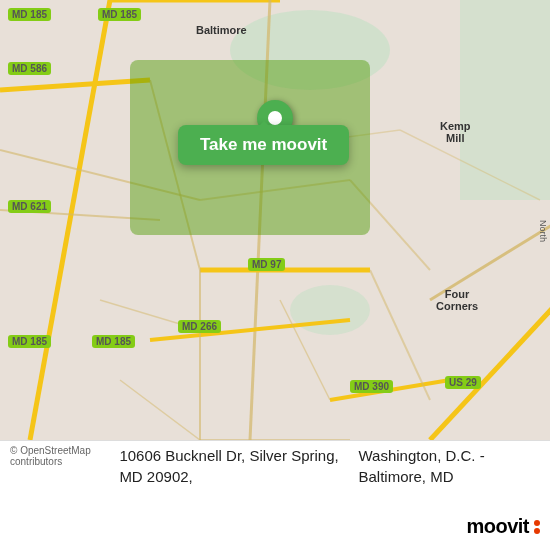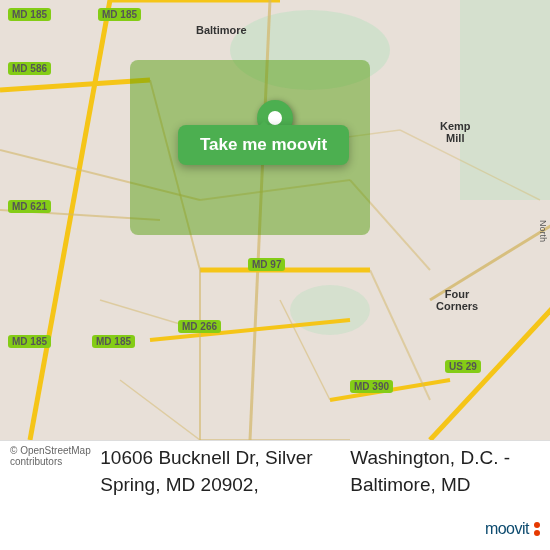--- a/index.html
+++ b/index.html
@@ -133,39 +133,39 @@
       position: relative;
     }
 
     .osm-credit {
       font-size: 10px;
       color: #666;
       margin-bottom: 4px;
     }
 
     .address-line {
-      font-size: 19px;
+      font-size: 15px;
       color: #222;
       font-weight: 500;
       line-height: 1.4;
     }
 
     .moovit-logo {
       position: absolute;
       right: 10px;
       bottom: 12px;
       display: flex;
       align-items: center;
       gap: 3px;
     }
 
     .moovit-text {
-      font-size: 16px;
-      font-weight: normal;
-      color: #0c4a6e;
+      font-size: 20px;
+      font-weight: bold;
+      color: #000000;
       font-family: Arial, sans-serif;
       letter-spacing: -0.5px;
     }
   </style>
 </head>
 <body>
 
 <div id="map-container">
 
   <svg class="map-svg" viewBox="0 0 550 440" xmlns="http://www.w3.org/2000/svg">
@@ -220,21 +220,21 @@
 
   <div class="road-label" style="top:8px; left:98px;">MD 185</div>
   <div class="road-label" style="top:8px; left:8px;">MD 185</div>
   <div class="road-label" style="top:62px; left:8px;">MD 586</div>
   <div class="road-label" style="top:200px; left:8px;">MD 621</div>
   <div class="road-label" style="top:335px; left:8px;">MD 185</div>
   <div class="road-label" style="top:335px; left:92px;">MD 185</div>
   <div class="road-label" style="top:320px; left:178px;">MD 266</div>
   <div class="road-label" style="top:258px; left:248px;">MD 97</div>
   <div class="road-label" style="top:380px; left:350px;">MD 390</div>
-  <div class="road-label" style="top:360px; left:445px;text-align:center;">US 29</div>
+  <div class="road-label" style="top:376px; left:445px;text-align:center;">US 29</div>
 
   <div class="place-label" style="top:24px; left:196px;">Baltimore</div>
   <div class="place-label" style="top:120px; left:440px; text-align:center;">Kemp<br>Mill</div>
   <div class="place-label" style="top:288px; left:436px; text-align:center;">Four<br>Corners</div>
 
   <div style="position:absolute; top:220px; right:2px; font-size:9px; color:#555; writing-mode:vertical-lr;">North</div>
 </div>
 
 <div id="footer">
   <div class="osm-credit">

